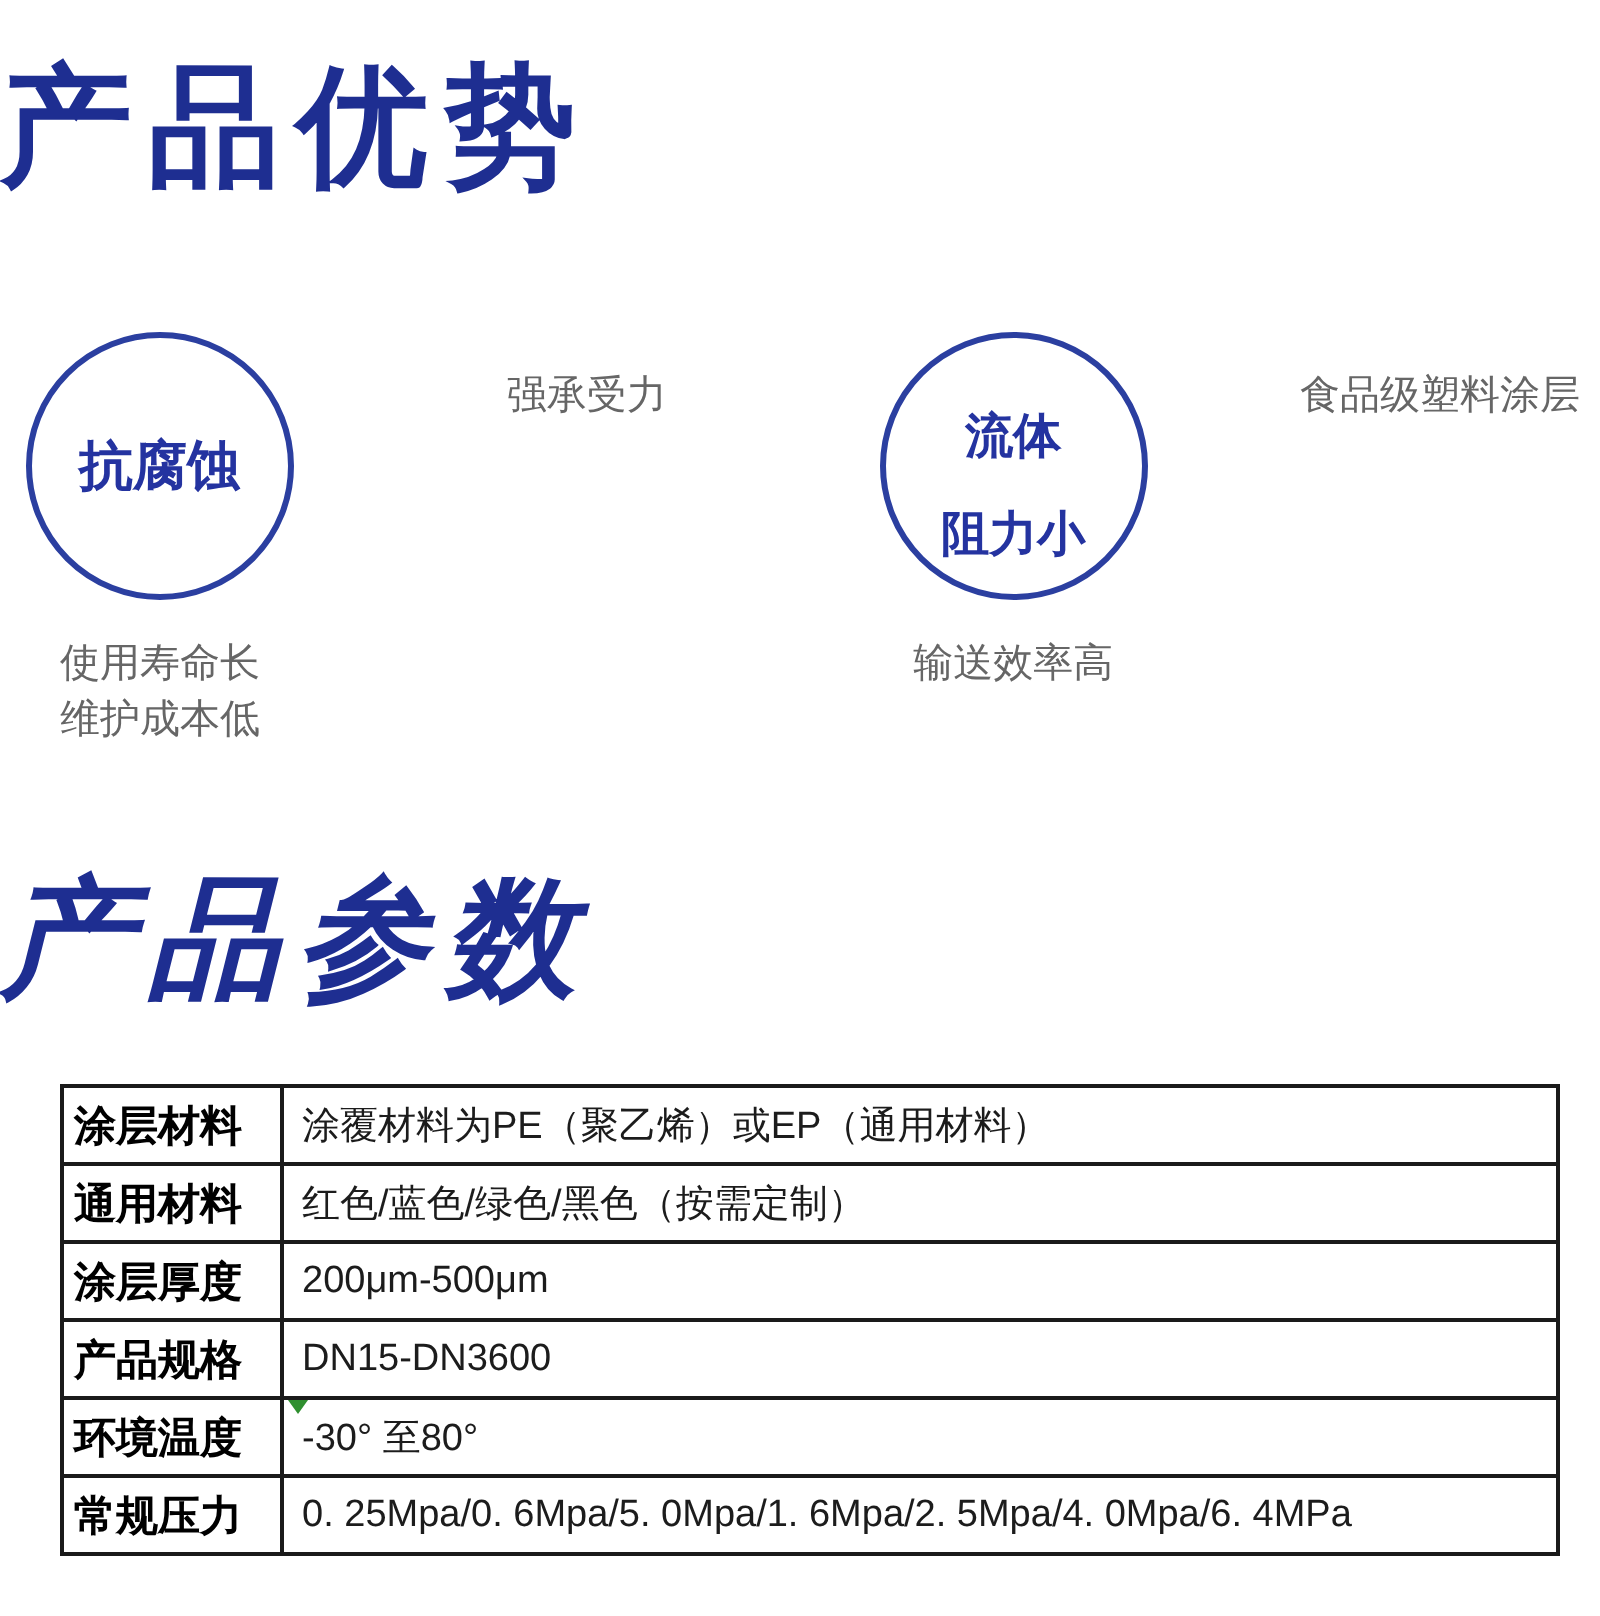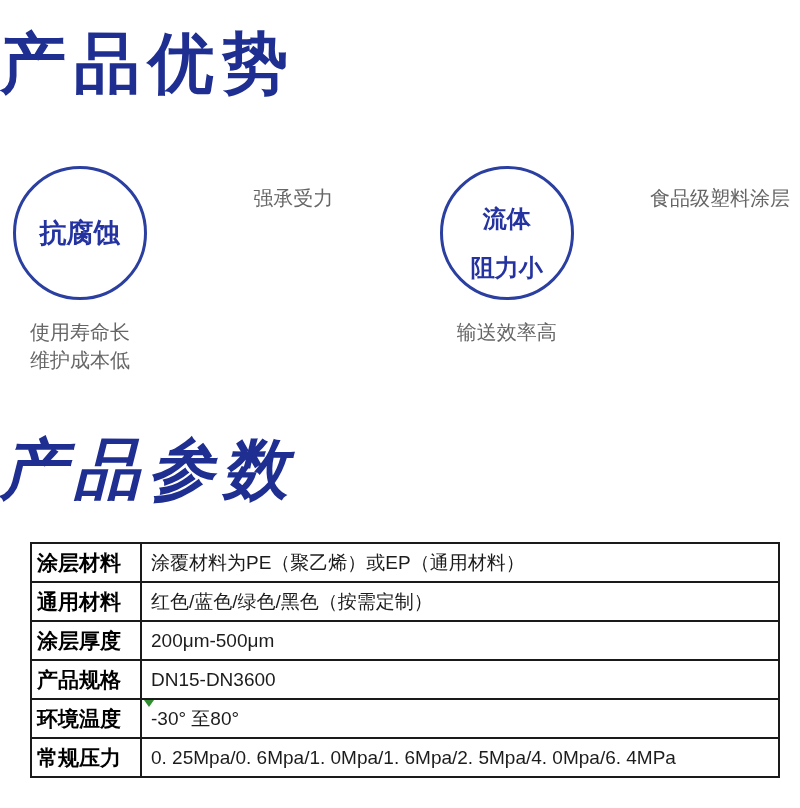--- a/index.html
+++ b/index.html
@@ -145,17 +145,17 @@
       </tr>
       <tr>
         <td class="param-label">环境温度</td>
         <td class="param-value">
           <span class="cell-marker"></span>
           <span>-30° 至80°</span>
         </td>
       </tr>
       <tr>
         <td class="param-label">常规压力</td>
-        <td class="param-value">0. 25Mpa/0. 6Mpa/1. 0Mpa/1. 6Mpa/2. 5Mpa/4. 0Mpa/6. 4MPa</td>
+        <td class="param-value">0. 25Mpa/0. 6Mpa/5. 0Mpa/1. 6Mpa/2. 5Mpa/4. 0Mpa/6. 4MPa</td>
       </tr>
     </tbody>
   </table>
 </div>
 
 </body></html>

